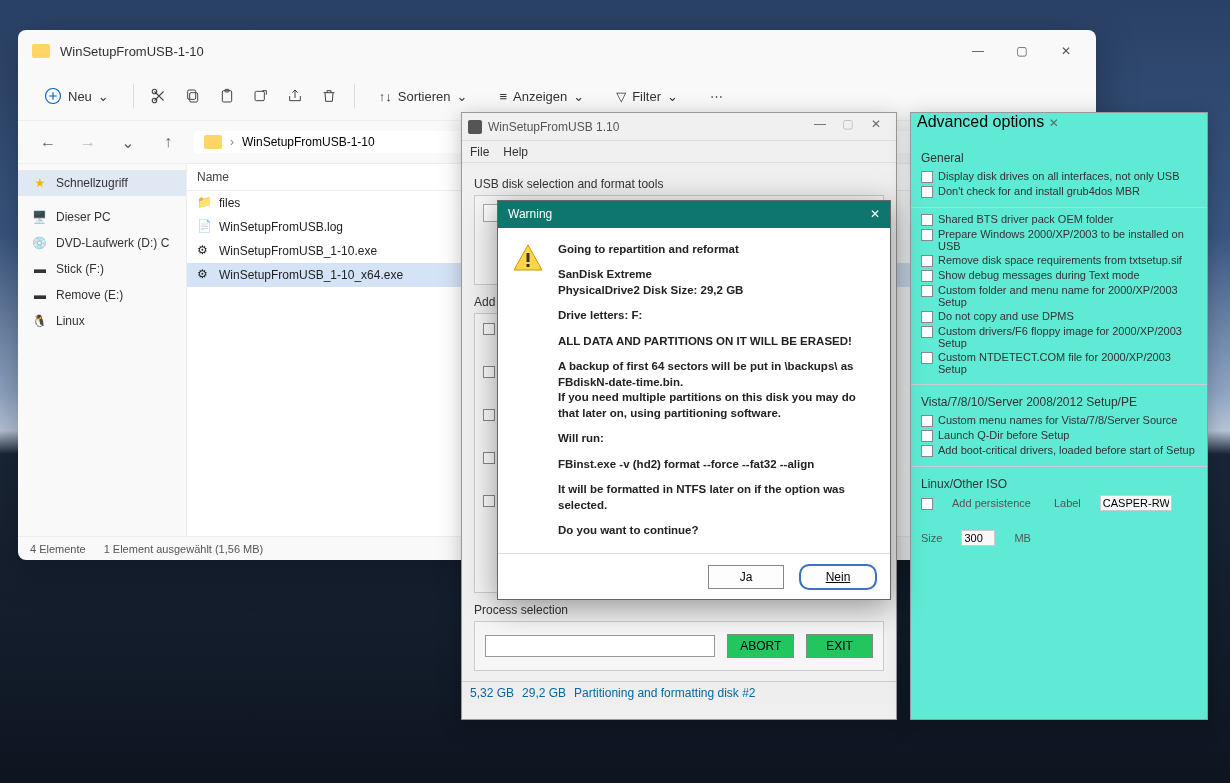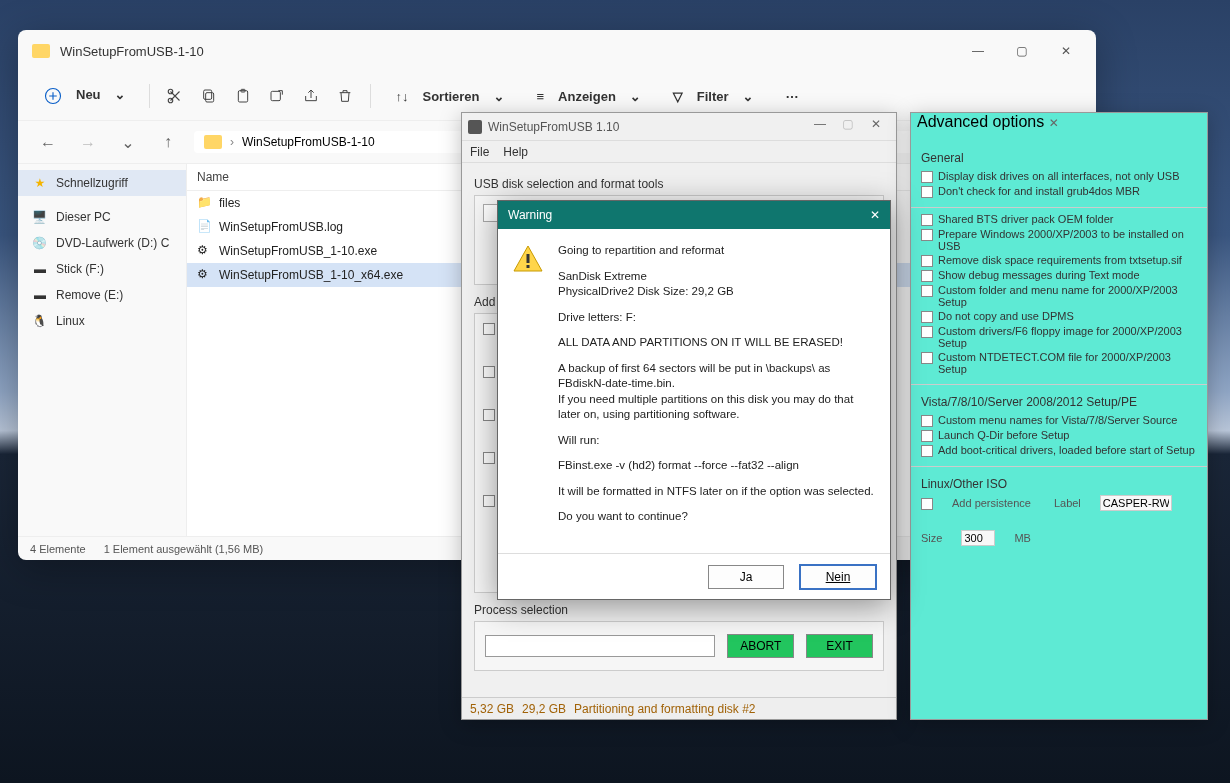--- a/index.html
+++ b/index.html
@@ -30,21 +30,21 @@
   width: 18px; height: 14px;
   background: #ffd666; border-radius: 2px;
   margin: 0 10px 0 6px;
 }
 .explorer .titlebar .title { font-size: 13px; flex: 1; color: #333; }
 .winbtns { display: flex; gap: 0; }
 .winbtn { width: 44px; height: 32px; display:flex; align-items:center; justify-content:center; color:#555; font-size:12px; }
 .explorer .toolbar {
   height: 48px; display:flex; align-items:center; padding: 0 18px; gap: 16px;
 }
-.tbtn { display:flex; align-items:flex-start; gap:14px; color:#333; font-size:13px; padding:6px 8px; border-radius:4px;font-weight:bold; }
+.tbtn { display:flex; align-items:center; gap:6px; color:#333; font-size:13px; padding:6px 8px; border-radius:4px; }
 .tbicon { width:18px; height:18px; display:inline-flex; align-items:center; justify-content:center; }
 .explorer .nav {
   height: 44px; display:flex; align-items:center; padding: 0 16px; gap:12px;
   border-top: 1px solid #eee; border-bottom: 1px solid #eee;
 }
 .navbtn { width:28px; height:28px; display:flex; align-items:center; justify-content:center; color:#666; }
 .breadcrumb { display:flex; align-items:center; gap:8px; flex:1; background:#fff; border-radius:4px; padding:4px 10px; font-size:12px; }
 .bc-folder { width:18px; height:14px; background:#ffd666; border-radius:2px; }
 .explorer .body { display:flex; height: calc(100% - 42px - 48px - 44px - 24px); }
 .sidebar { width: 168px; padding: 6px 0; }
@@ -72,21 +72,21 @@
 .titlebar2 .ticon { width:14px; height:14px; background:#555; border-radius:2px; margin-right:6px; }
 .titlebar2 .title { flex:1; }
 .wb2 { width:28px; height:20px; text-align:center; color:#666; font-size:12px; }
 .menubar { height:22px; display:flex; align-items:center; gap:14px; padding:0 8px; font-size:12px; color:#333; border-bottom:1px solid #ddd; }
 .wsfu .content { padding: 8px 12px; }
 .section-label { font-size:12px; color:#333; margin:6px 0 4px; }
 .group { border:1px solid #ccc; padding:6px 8px 8px; background:#f6f6f6; margin-bottom:10px; }
 .cbline { display:flex; align-items:center; gap:6px; font-size:12px; padding:2px 0; }
 .progressbox { width:270px; height:22px; border:1px solid #999; background:#fff; }
 .abtn { width:76px; height:24px; border:1px solid #888; background:#22c55e; font-size:12px; }
-.wsfu .statusbar { position:absolute; bottom:0; left:0; right:0; height:22px; display:flex; align-items:center; gap:8px; padding:0 8px; font-size:12px; color:#a16207; border-top:1px solid #ccc; background:#eee; }
+.wsfu .statusbar { position:absolute; bottom:16px; left:0; right:0; height:22px; display:flex; align-items:center; gap:8px; padding:0 8px; font-size:12px; color:#0369a1; border-top:1px solid #ccc; background:#eee; }
 
 
 .advopt {
   position:absolute;
   left: 910px; top: 112px;
   width: 298px; height: 608px;
   background:#5eead4;
   border:1px solid #999;
   box-shadow: 0 4px 20px rgba(0,0,0,0.25);
 }
@@ -107,24 +107,24 @@
   background:#fff;
   border:1px solid #666;
   box-shadow: 0 6px 30px rgba(0,0,0,0.4);
   display:flex; flex-direction:column;
 }
 .warning .wtitle { height:28px; background:#0f766e; color:#fff; display:flex; align-items:center; padding:0 10px; font-size:12px; }
 .warning .wtitle .title { flex:1; }
 .warning .wbody { flex:1; display:flex; padding:14px 14px 4px; gap:14px; font-size:11.5px; color:#222; }
 .wicon { width:32px; flex-shrink:0; }
 .wicon svg { width:32px; height:32px; }
-.wtext p { margin:0 0 10px; line-height:1.35; }
+.wtext p { margin:0 0 10px; line-height:1.35;font-weight:bold; }
 .wbuttons { height:46px; display:flex; align-items:center; justify-content:flex-end; gap:16px; padding:15px 14px; border-top:1px solid #ddd; }
 .wbtn2 { width:76px; height:24px; border:1px solid #888; background:#fdfdfd; font-size:12px; }
-.wbtn2.focus { outline:2px solid #3a72c4; outline-offset:-1px; }
+.wbtn2.focus { outline:2px solid #3a72c4; outline-offset:-1px;border-radius:9px; }
 </style>
 </head>
 <body>
 
 <div class="explorer">
   <div class="titlebar">
     <span class="folder-icon"></span>
     <span class="title">WinSetupFromUSB-1-10</span>
     <div class="winbtns">
       <div class="winbtn">—</div>

